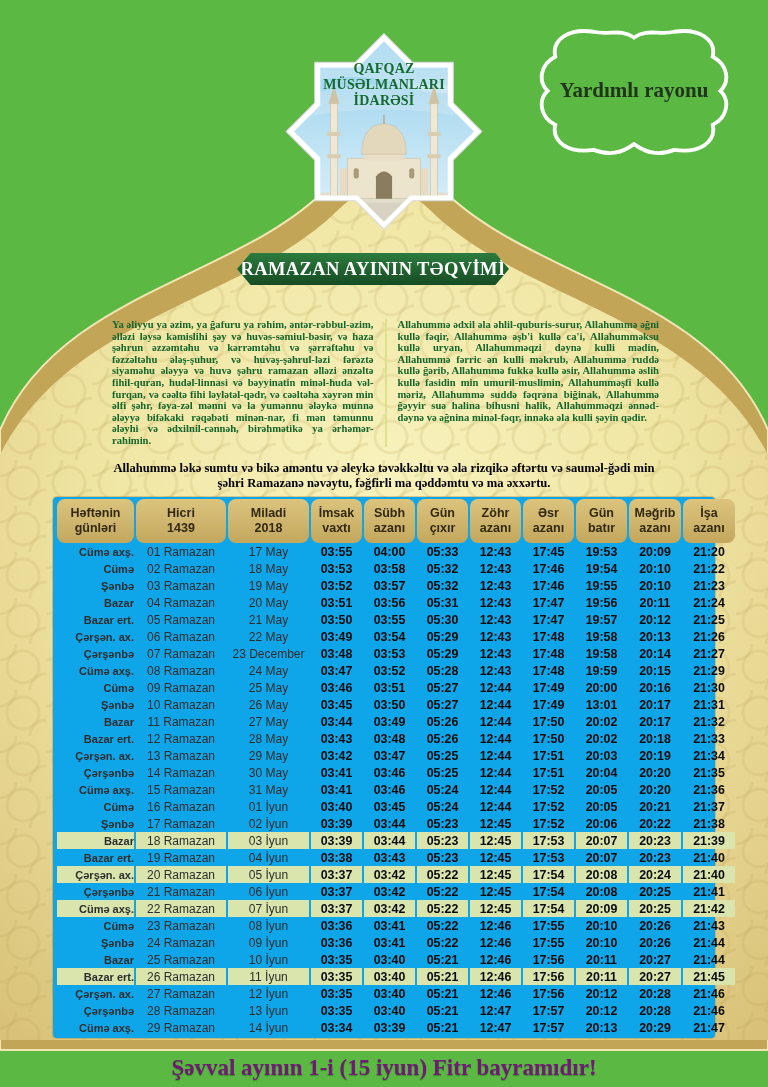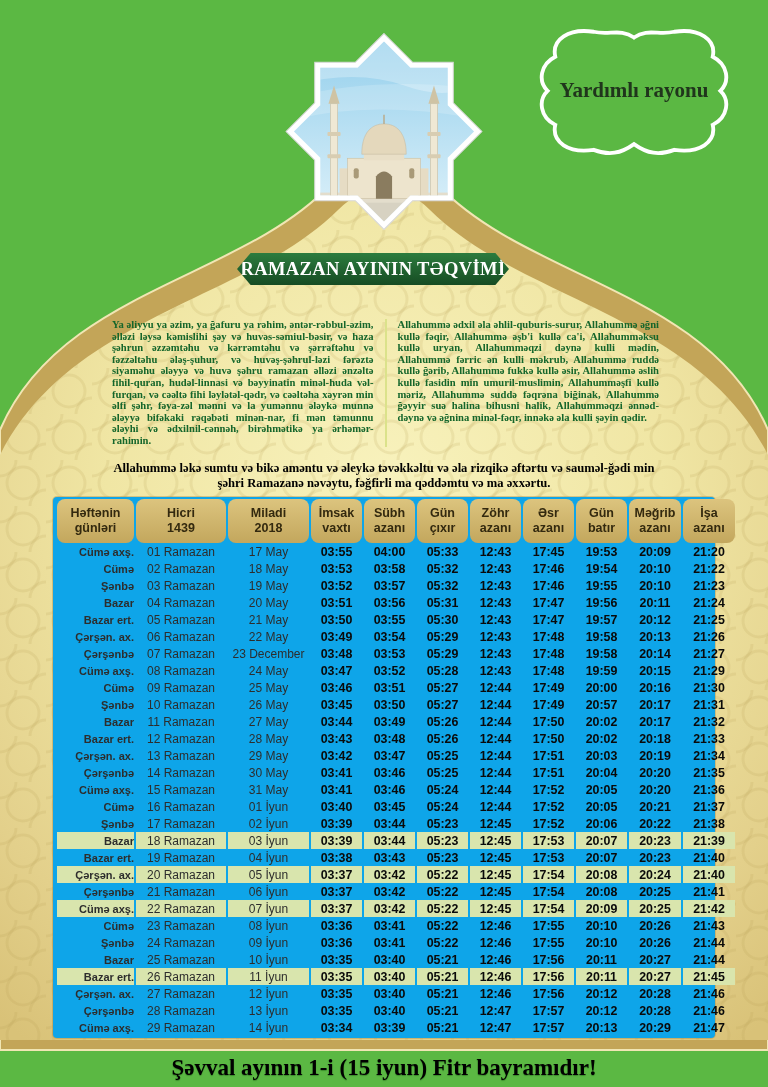--- a/index.html
+++ b/index.html
@@ -47,21 +47,21 @@
   table{border-collapse:separate;border-spacing:2px 0;table-layout:fixed;width:658px;}
   th{background:linear-gradient(#dcc47e,#c3a75d);border-radius:8px;height:44px;
      font-size:12.5px;font-weight:bold;color:#33290f;line-height:1.22;padding:0 1px;}
   td{height:17px;font-size:12px;color:#2d2d2d;text-align:center;white-space:nowrap;overflow:hidden;padding:0;}
   td.c-day{text-align:right;padding-left:7px;font-size:11px;font-weight:bold;}
   td.c-time{font-weight:bold;font-size:12.4px;color:#0a0a0a;}
   tr.hl td{background:#d9e5ad;}
 
   .footer{position:absolute;left:0;top:1048px;width:100%;height:39px;z-index:4;
           display:flex;align-items:center;justify-content:center;
-          font-family:"Liberation Serif",serif;font-weight:bold;font-size:23px;color:#000000;
+          font-family:"Liberation Serif",serif;font-weight:bold;font-size:23px;color:#701a75;
           text-shadow:0 1px 1px rgba(0,60,0,.35);}
 </style>
 </head>
 <body>
 
 <div class="poster">
 
   <svg class="arch" width="768" height="1087" viewBox="0 0 768 1087">
     <defs>
       <radialGradient id="archGrad" cx="50%" cy="35%" r="80%">
@@ -127,20 +127,25 @@
         <rect x="80" y="120" width="40" height="12" fill="#e9dfc7"></rect>
         <path d="M78,126 C78,104 88,96 100,96 C112,96 122,104 122,126 Z" fill="#e4d8bc" stroke="#c9bda2" stroke-width="0.6"></path>
         <line x1="100" y1="96" x2="100" y2="87" stroke="#b9ac8d" stroke-width="1.5"></line>
         <path d="M92,170 L92,148 Q100,138 108,148 L108,170 Z" fill="#8a7c5f"></path>
         <g fill="#a99a78">
             <rect x="70" y="140" width="5" height="10" rx="2"></rect>
             <rect x="125" y="140" width="5" height="10" rx="2"></rect>
           </g>
       </g>
     </svg>
+    <div class="org">
+      <div>QAFQAZ</div>
+      <div>MÜSƏLMANLARI</div>
+      <div>İDARƏSİ</div>
+    </div>
   </div>
 
   <div class="ribbon">
     <span>RAMAZAN AYININ TƏQVİMİ</span>
   </div>
 
 
   <div class="prayers">
     <div class="pcol left">Ya əliyyu ya əzim, ya ğafuru ya rəhim, əntər-rəbbul-əzim, əlləzi ləysə kəmislihi şəy və huvəs-səmiul-bəsir, və haza şəhrun əzzəmtəhu və kərrəmtəhu və  şərrəftəhu və fəzzəltəhu ələş-şuhur, və huvəş-şəhrul-ləzi fərəztə siyaməhu ələyyə və huvə  şəhru ramazan əlləzi ənzəltə fihil-quran, hudəl-linnasi və bəyyinatin minəl-huda vəl-furqan, və cəəltə fihi ləylətəl-qədr, və cəəltəha xəyrən min əlfi şəhr, fəya-zəl mənni və la yumənnu ələykə munnə ələyyə bifəkaki rəqəbəti minən-nar,  fi mən təmunnu ələyhi və ədxilnil-cənnəh, birəhmətikə ya ərhəmər-rahimin.</div>
     <div class="pcol right">Allahummə ədxil əla əhlil-quburis-surur, Allahummə əğni kullə fəqir, Allahummə əşb'i kullə ca'i, Allahumməksu kullə uryan, Allahumməqzi dəynə kulli mədin, Allahummə fərric ən kulli məkrub, Allahummə ruddə kullə ğərib, Allahummə fukkə kullə əsir, Allahummə əslih kullə fasidin min umuril-muslimin, Allahumməşfi kullə məriz, Allahummə suddə fəqrəna biğinak, Allahummə  ğəyyir suə halina bihusni halik, Allahumməqzi ənnəd-dəynə və əğnina minəl-fəqr, innəkə əla kulli şəyin qədir.</div>
@@ -331,21 +336,21 @@
           </tr>
           <tr>
             <td class="c-day">Şənbə</td>
             <td class="c-date">10 Ramazan</td>
             <td class="c-date">26 May</td>
             <td class="c-time">03:45</td>
             <td class="c-time">03:50</td>
             <td class="c-time">05:27</td>
             <td class="c-time">12:44</td>
             <td class="c-time">17:49</td>
-            <td class="c-time">20:57</td>
+            <td class="c-time">13:01</td>
             <td class="c-time">20:17</td>
             <td class="c-time">21:31</td>
           </tr>
           <tr>
             <td class="c-day">Bazar</td>
             <td class="c-date">11 Ramazan</td>
             <td class="c-date">27 May</td>
             <td class="c-time">03:44</td>
             <td class="c-time">03:49</td>
             <td class="c-time">05:26</td>

